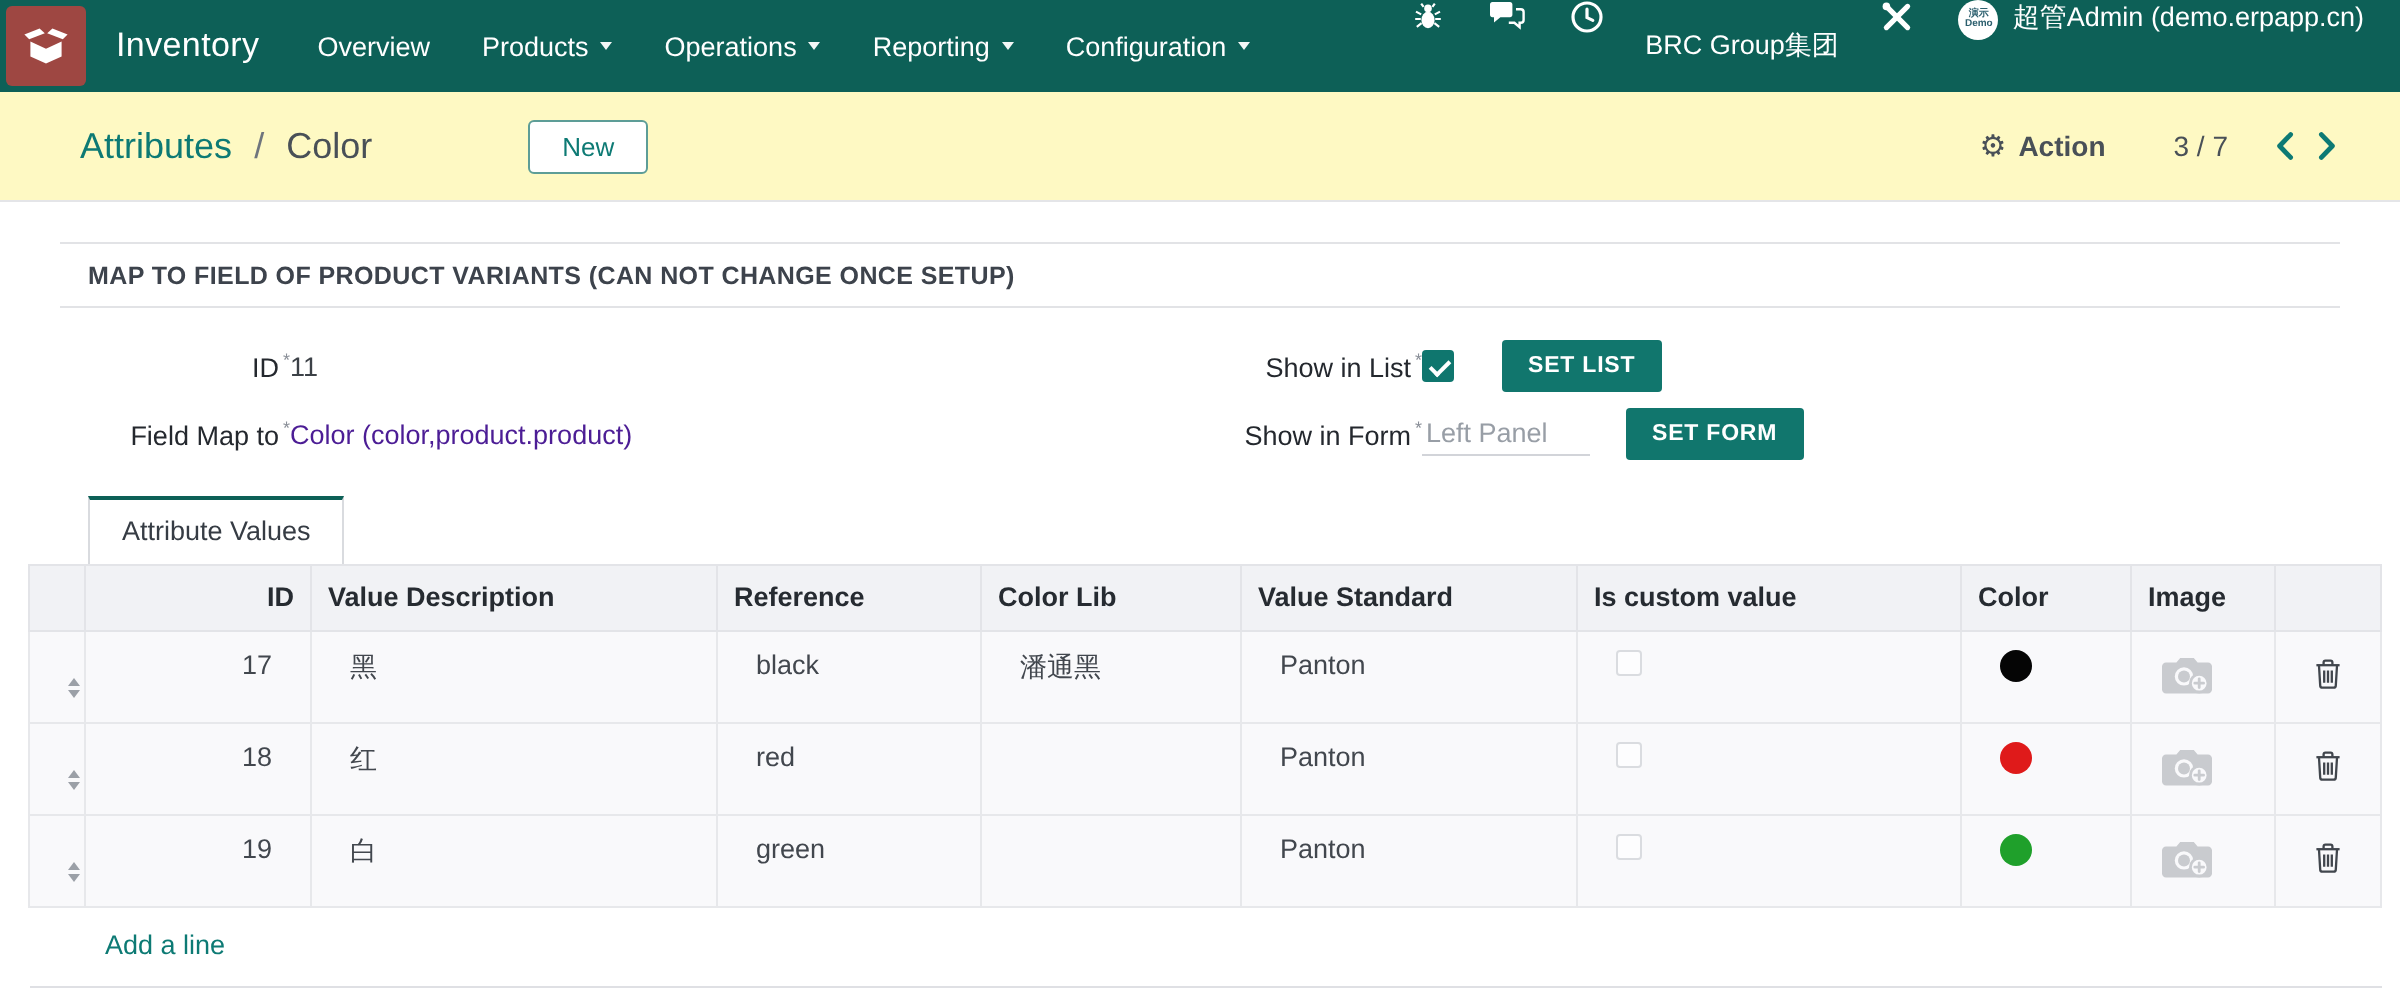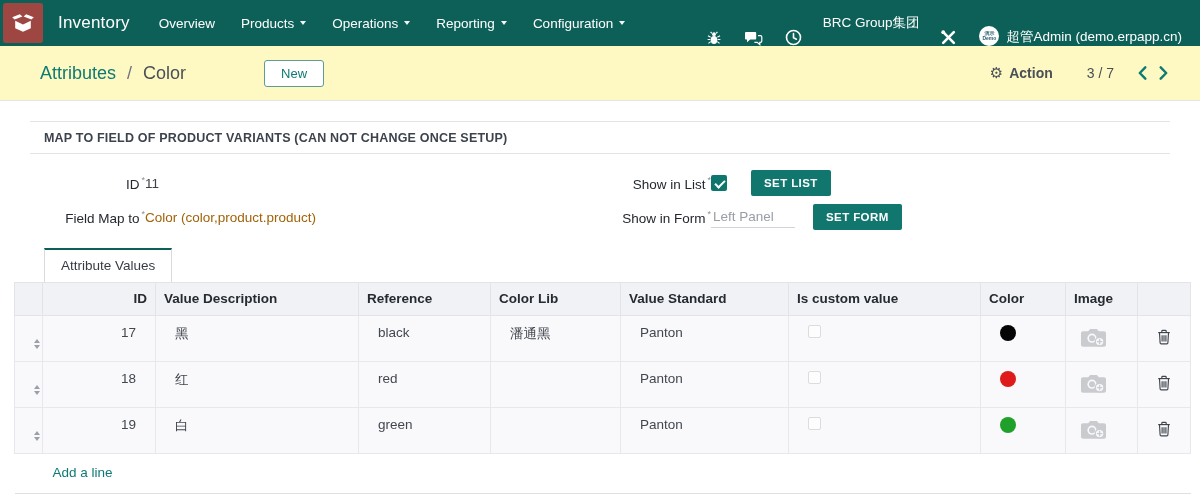--- a/index.html
+++ b/index.html
@@ -8,21 +8,21 @@
 
   
   .navbar { height:46px; background:#0d6057; display:flex; align-items:center; color:#fff; }
   .app-icon { width:40px; height:40px; margin-left:3px; border-radius:3px; background:#9e4742;
     display:flex; align-items:center; justify-content:center; flex:0 0 auto; }
   .brand { font-size:17px; margin:0 16px 0 15px; letter-spacing:.2px; }
   .nav-item { font-size:13.5px; padding:0 13px; height:46px; display:flex; align-items:center; cursor:pointer; white-space:nowrap; }
   .caret { width:0; height:0; border-left:3.5px solid transparent; border-right:3.5px solid transparent;
     border-top:4px solid rgba(255,255,255,.95); display:inline-block; margin-left:6px; }
   .nav-right { margin-left:auto; display:flex; align-items:center; padding-right:14px; }
-  .nav-icon-btn { padding:0 11px; height:46px; display:flex; align-items:flex-end; cursor:pointer; }
+  .nav-icon-btn { padding:0 11px; height:46px; display:flex; align-items:flex-start; cursor:pointer; }
   .nav-text { font-size:13.5px; padding:0 10px; white-space:nowrap; cursor:pointer; }
   .avatar { width:20px; height:20px; border-radius:50%; background:#fff; color:#2c5f6e;
     display:flex; flex-direction:column; align-items:center; justify-content:center;
     font-size:5px; line-height:1.1; font-weight:700; margin-right:7px; overflow:hidden; }
 
   
   .control-panel { height:55px; display:flex; align-items:center; border-bottom:1px solid #e4e5e8; background:#fef9c3; }
   .breadcrumb { font-size:18px; margin-left:40px; white-space:nowrap; }
   .bc-parent { color:#0d7a74; cursor:pointer; }
   .bc-sep { color:#6f757d; margin:0 6px; }
@@ -40,21 +40,21 @@
   .section-title { padding:9px 14px 8px; font-size:12.5px; font-weight:700; color:#3d434c; letter-spacing:.2px; }
   .form-grid { display:flex; margin:14px 30px 0; }
   .col-left { width:573px; padding-left:14px; }
   .col-right { flex:1; }
   .field-row { display:flex; align-items:center; height:26px; margin-bottom:8px; font-size:13.5px; }
   .f-label { color:#24282e;text-align:right; }
   .col-left .f-label { width:101px; }
   .col-right .f-label { width:108px; }
   .req { color:#8a8f98; font-size:9px; vertical-align:super; margin-left:2px; }
   .f-value { color:#3c4147; }
-  .f-link { color:#a16207; cursor:pointer; }
+  .f-link { color:#4c1d95; cursor:pointer; }
   .cb-checked { width:16px; height:16px; background:#0f766e; border-radius:2px; position:relative;
     display:inline-block; margin-right:24px; cursor:pointer; flex:0 0 auto; }
   .cb-checked::after { content:''; position:absolute; left:5.5px; top:2.5px; width:4px; height:8px;
     border:solid #fff; border-width:0 2px 2px 0; transform:rotate(45deg); }
   .btn-teal { background:#11766d; color:#fff; border:none; border-radius:2px; font-size:11.5px;
     font-weight:700; letter-spacing:.4px; padding:7px 13px; cursor:pointer;
     font-family:"Liberation Sans",sans-serif; }
   .inline-input { width:84px; border:none; border-bottom:1px solid #d2d4d9; font-size:13.5px;
     color:#989ea6; margin-right:18px; padding:2px 2px 3px; outline:none; background:transparent;
     font-family:"Liberation Sans","DejaVu Sans",sans-serif; }

